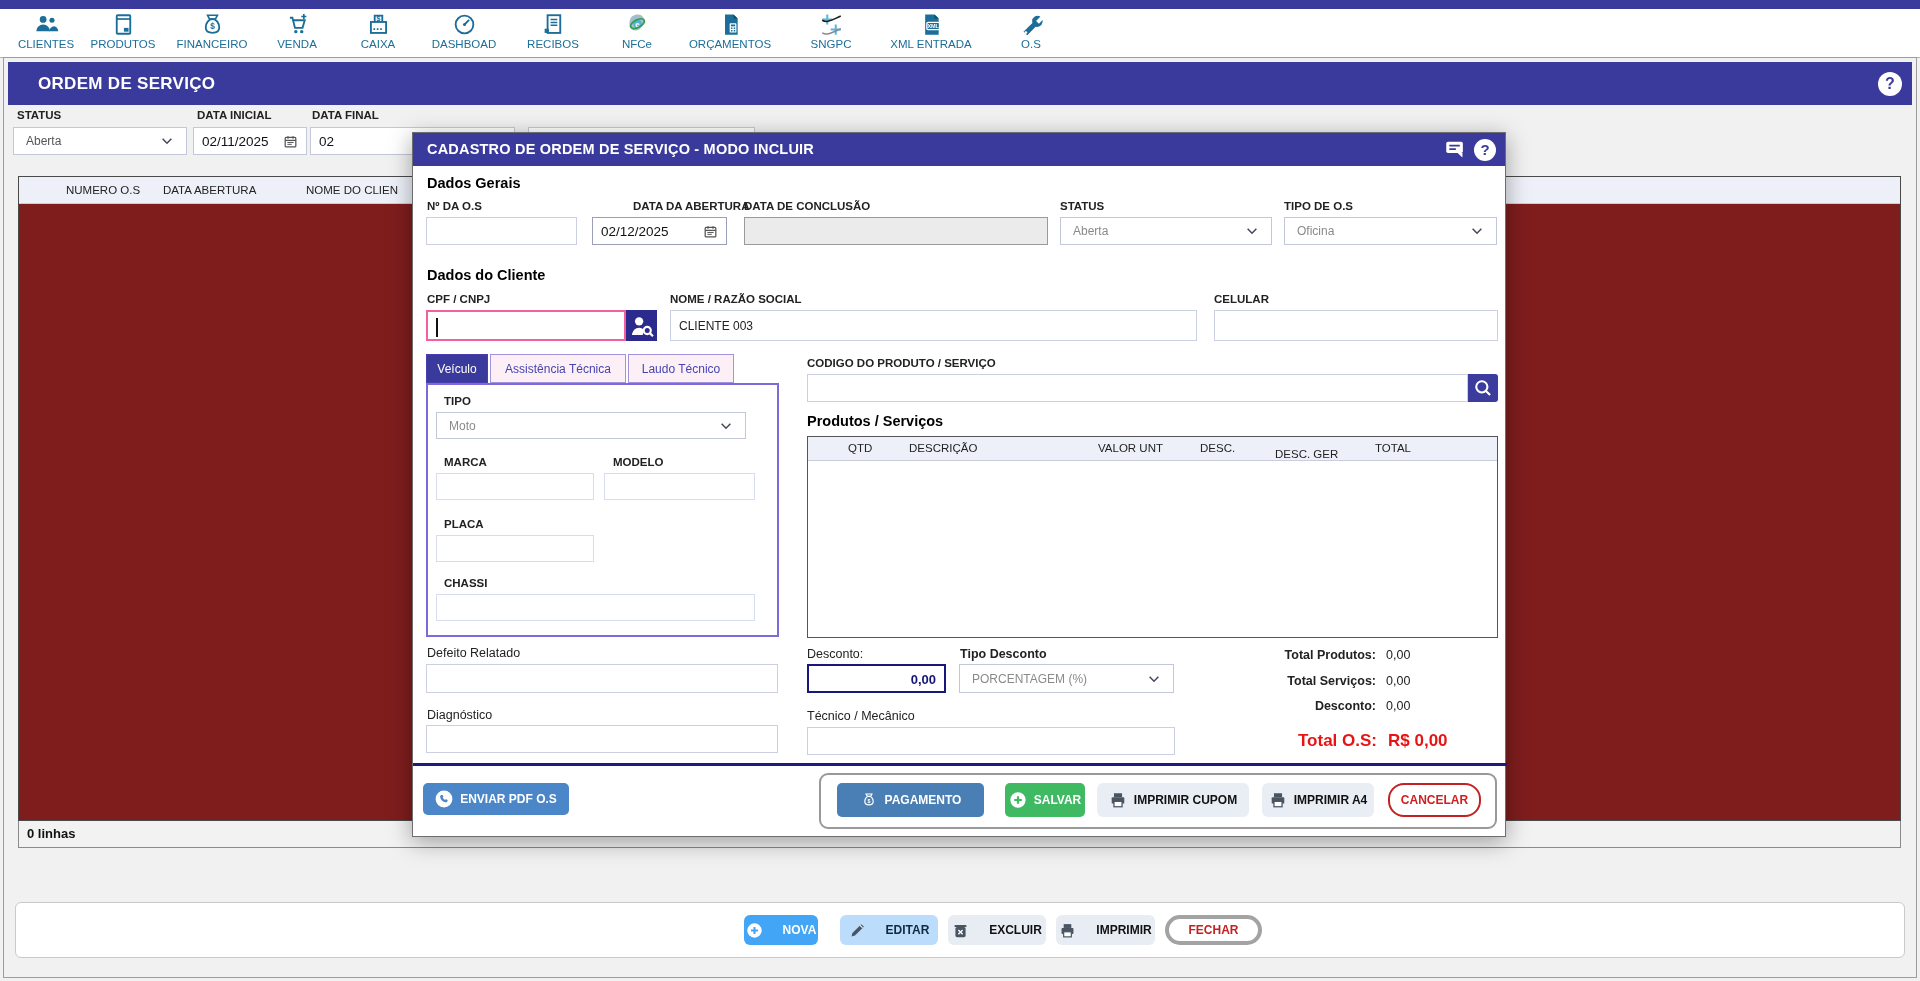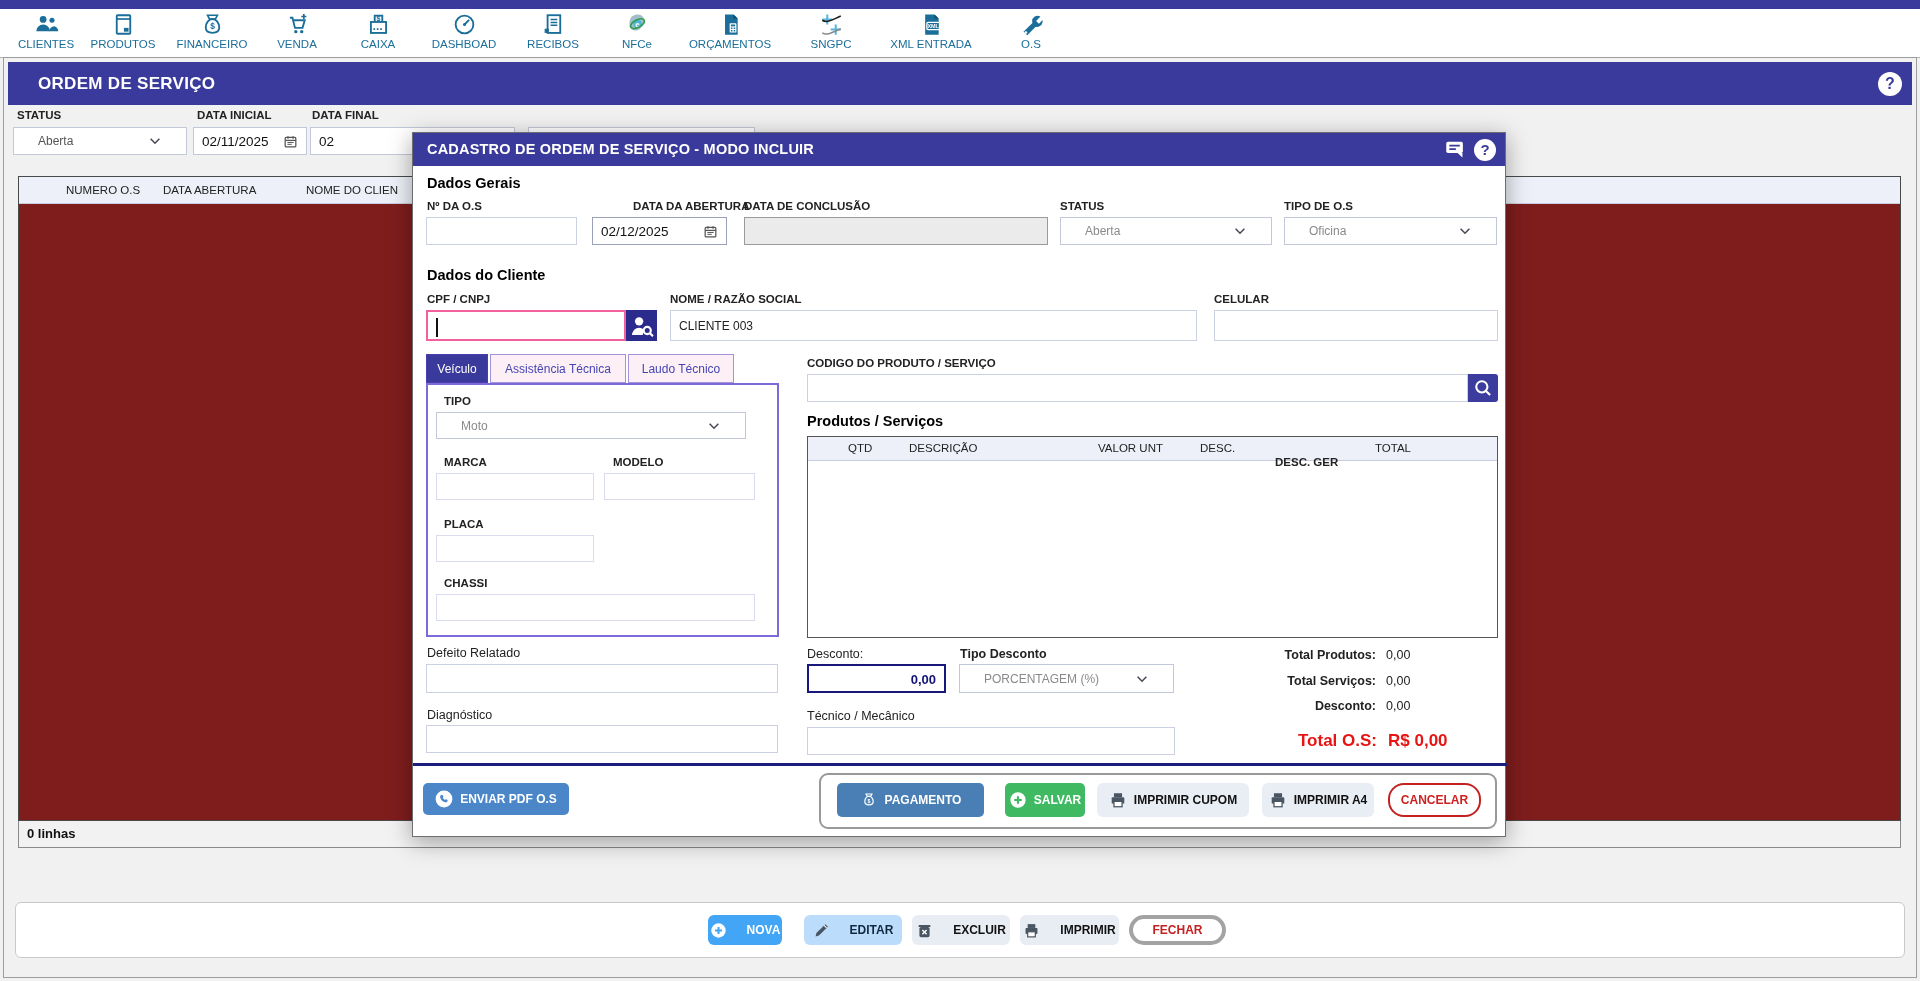--- a/index.html
+++ b/index.html
@@ -16,38 +16,38 @@
   .tb-label { font-size:11.5px; color:#1b6e99; display:block; margin-top:0px; white-space:nowrap; }
 
   
   .frame { left:3px; top:57px; width:1914px; height:921px; border:1px solid #9d9d9d; background:#f1f1f2; }
   .page-header { left:8px; top:62px; width:1904px; height:43px; background:#3a3a9c; }
   .page-title { position:absolute; left:30px; top:12px; color:#fff; font-weight:bold; font-size:17px; letter-spacing:.3px; }
   .help-circle { position:absolute; width:24px; height:24px; border-radius:50%; background:#fff; color:#3a3a9c; font-weight:bold; font-size:16px; text-align:center; line-height:24px; cursor:pointer; }
 
   .flt-label { position:absolute; font-size:11.5px; font-weight:bold; color:#222; }
   .inp, .sel { position:absolute; background:#fff; border:1px solid #c3c8d8; }
-  .sel { display:flex; align-items:center; justify-content:space-between; padding:0 24px; cursor:pointer; }
+  .sel { display:flex; align-items:center; justify-content:space-between; padding:0 12px; cursor:pointer; }
   .sel .val { font-size:12px; color:#8a8a8a; }
   .sel .val.dark { color:#555; }
   .chev { width:14px; height:14px; flex:0 0 auto; }
 
   .date-box { display:flex; align-items:center; justify-content:space-between; padding:0 8px; }
   .date-val { font-size:13.5px; font-weight:normal; color:#111; }
 
   
   .main-table { left:18px; top:176px; width:1883px; height:645px; background:#7f1d1d; border:1px solid #4a4a4a; }
   .mt-header { position:absolute; left:0; top:0; width:100%; height:27px; background:#edf0f8; border-bottom:1px solid #c9cede; }
   .mt-col { position:absolute; top:7px; font-size:11.5px; color:#222; white-space:nowrap; }
   .mt-footer { left:18px; top:821px; width:1883px; height:27px; background:#f2f2f2; border:1px solid #8a8a8a; border-top:none; }
   .mt-count { position:absolute; left:8px; top:5px; font-size:13px; font-weight:bold; color:#111; }
 
   
   .bottom-bar { left:15px; top:902px; width:1890px; height:56px; background:#fff; border:1px solid #c9c9c9; border-radius:6px; }
-  .btn { position:absolute; top:915px; height:30px; display:flex; align-items:center; justify-content:center; gap:20px; font-size:12px; font-weight:bold; border-radius:6px; cursor:pointer; white-space:nowrap; }
+  .btn { position:absolute; top:915px; height:30px; display:flex; align-items:center; justify-content:center; gap:20px; font-size:12px; font-weight:bold; border-radius:6px; cursor:pointer; white-space:nowrap;margin-left:36px; }
   .btn svg { width:17px; height:17px; }
 
   
   .modal { left:412px; top:132px; width:1094px; height:705px; background:#fff; border:1px solid #6e6e6e; box-shadow:0 5px 22px rgba(0,0,0,.35); z-index:10; }
   .modal .abs { position:absolute; }
   .m-titlebar { left:0; top:0; width:100%; height:33px; background:#3a3a9c; }
   .m-title { position:absolute; left:14px; top:8px; color:#fff; font-weight:bold; font-size:14.5px; letter-spacing:.2px; }
   .m-section { font-size:14.5px; font-weight:bold; color:#000; }
   .m-lbl { font-size:11.5px; font-weight:bold; color:#222; white-space:nowrap; }
   .m-lbl2 { font-size:12.5px; color:#222; white-space:nowrap; }
@@ -383,21 +383,21 @@
     </div>
 
     <span class="abs m-section" style="left:394px; top:280px;">Produtos / Serviços</span>
 
     <div class="abs" style="left:394px; top:303px; width:691px; height:202px; background:#fff; border:1px solid #555;">
       <div style="position:absolute; left:0; top:0; width:100%; height:24px; background:#edf0f8; border-bottom:1px solid #c9cede;">
         <span class="mt-col" style="left:40px;  top:5px;">QTD</span>
         <span class="mt-col" style="left:101px; top:5px;">DESCRIÇÃO</span>
         <span class="mt-col" style="left:290px; top:5px;">VALOR UNT</span>
         <span class="mt-col" style="left:392px; top:5px;">DESC.</span>
-        <span class="mt-col" style="left:467px; top:19px;font-weight:bold;">DESC. GER</span>
+        <span class="mt-col" style="left:467px; top:11px;">DESC. GER</span>
         <span class="mt-col" style="left:567px; top:5px;">TOTAL</span>
       </div>
     </div>
 
     <span class="abs m-lbl2" style="left:394px; top:514px;">Desconto:</span>
     <div class="abs" style="left:394px; top:531px; width:139px; height:29px; background:#fff; border:2px solid #17177c; text-align:right;">
       <span style="display:block; padding:6px 8px 0 0; font-size:13px; font-weight:bold; color:#14147a;">0,00</span>
     </div>
 
     <span class="abs m-lbl2" style="left:547px; top:514px; font-weight:bold;">Tipo Desconto</span>

